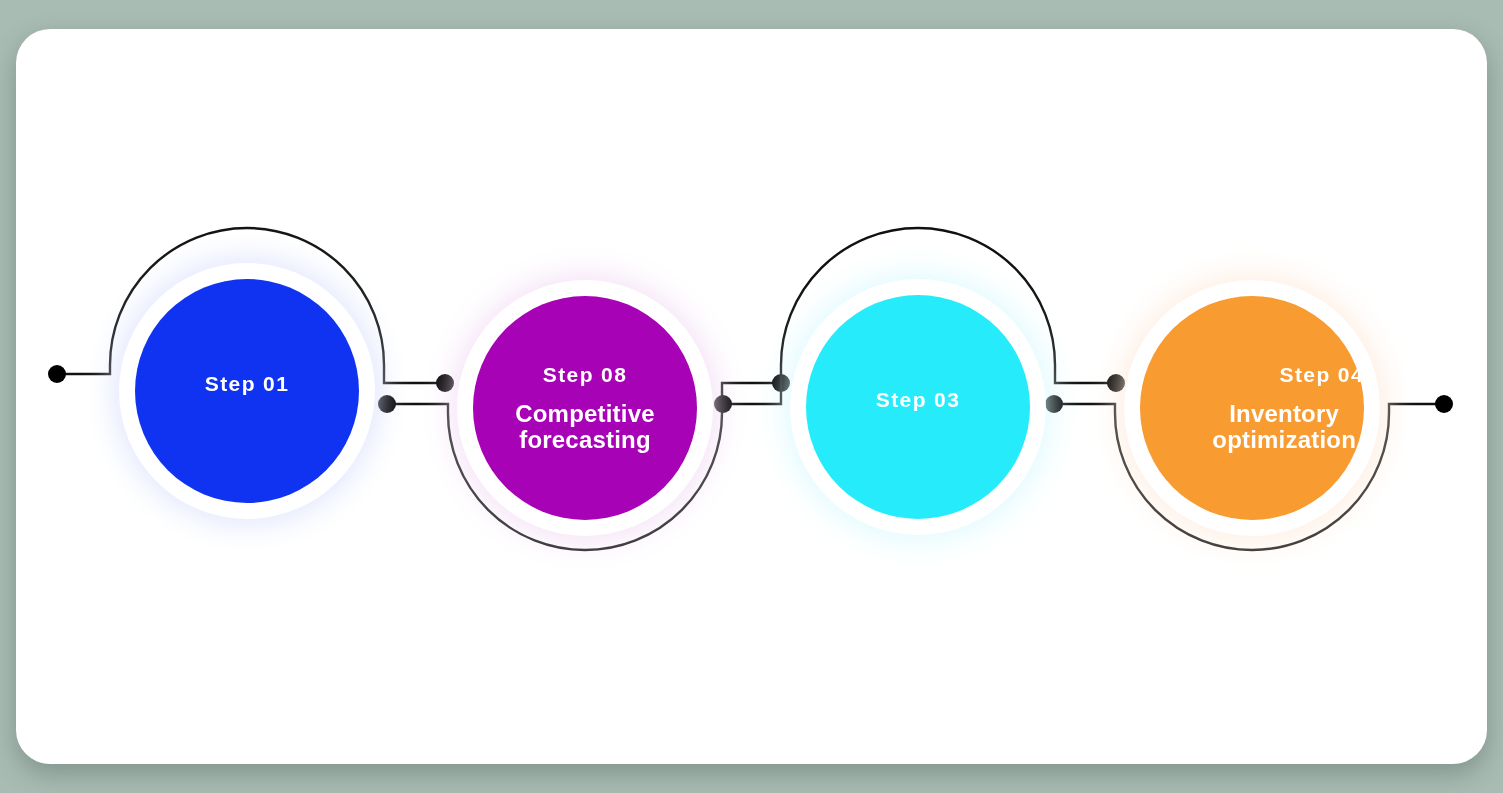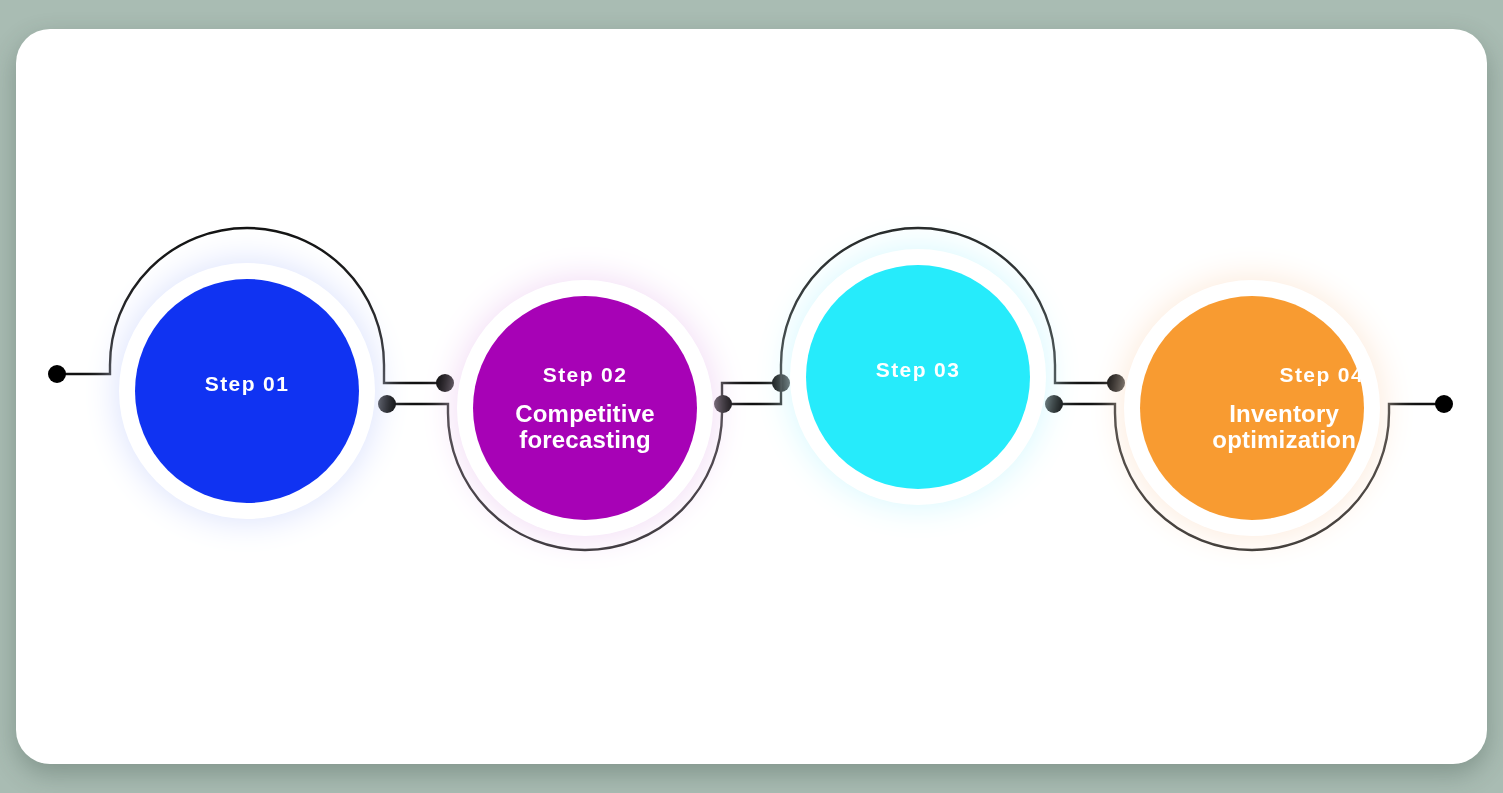--- a/index.html
+++ b/index.html
@@ -85,21 +85,21 @@
     font-size: 24px;
     font-weight: bold;
     line-height: 1.08;
     letter-spacing: 0.2px;
     padding: 0 8px;
   }
 
   
   #node-1 { left: 119px;  top: 250px; }
   #node-2 { left: 457px;  top: 267px; }
-  #node-3 { left: 790px;  top: 236px; }
+  #node-3 { left: 790px;  top: 266px; }
   #node-4 { left: 1124px; top: 267px; align-items: flex-end; }
 </style>
 </head>
 <body style="background: rgb(169, 188, 179);">
 
 <div id="card" style="background: rgb(255, 255, 255);">
 
   <svg id="connectors" viewBox="0 0 1471 735" width="1471" height="735" xmlns="http://www.w3.org/2000/svg">
 
     <path class="conn-path" d="M 44 345 L 94 345 L 94 336 A 137 137 0 0 1 368 336 L 368 354 L 422 354" style="stroke: rgb(17, 17, 17);"></path>
@@ -119,21 +119,21 @@
     <circle class="conn-dot" cx="1428" cy="375" r="9"></circle>
   </svg>
 
   <div id="nodes">
 
     <div class="node" id="node-1" style="--fill:#1033f2; --glow:#dbe2fd;">
       <div class="node-step">Step 01</div>
     </div>
 
     <div class="node" id="node-2" style="--fill:#a702b6; --glow:#f2dbf5;">
-      <div class="node-step">Step 02</div>
+      <div class="node-step">Step 08</div>
       <div class="node-title">
         <span>Competitive</span><br>
         <span>forecasting</span>
       </div>
     </div>
 
     <div class="node" id="node-3" style="--fill:#26ebfb; --glow:#d8f9fe;">
       <div class="node-step">Step 03</div>
     </div>
 

